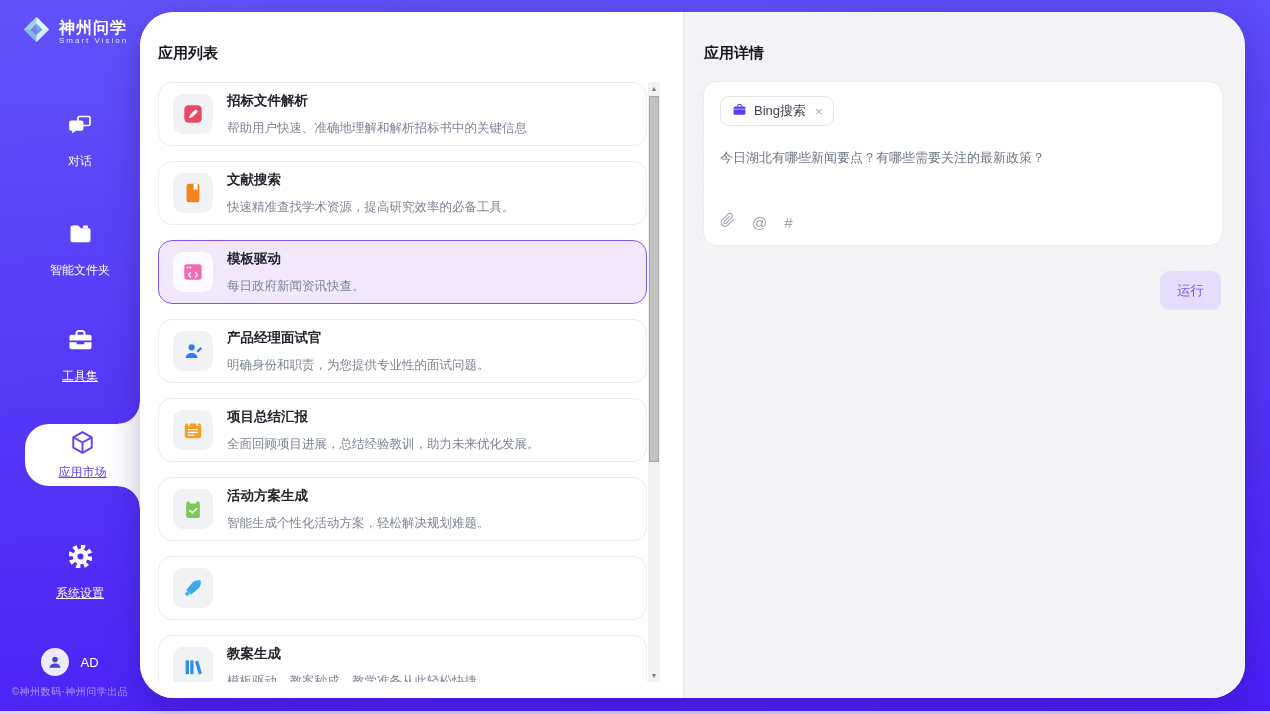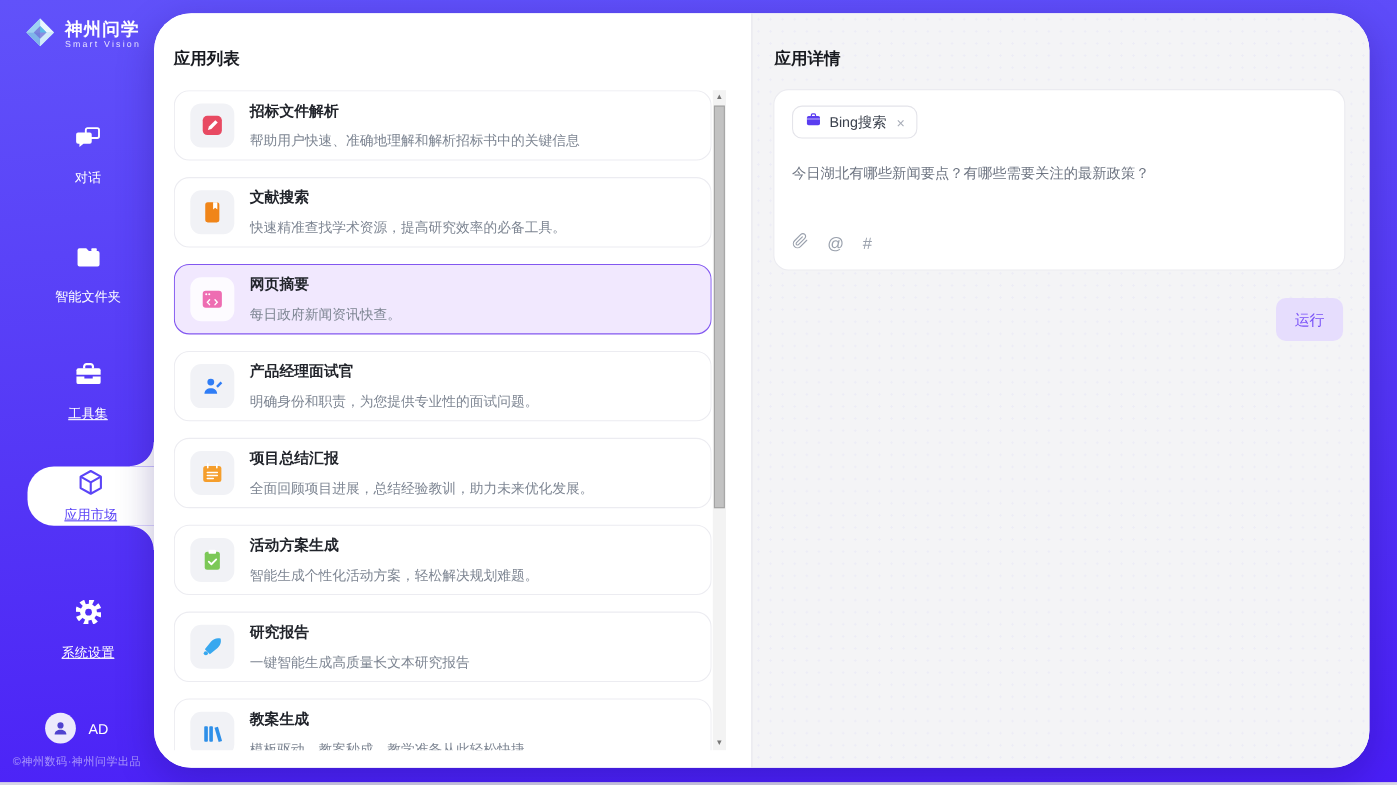--- a/index.html
+++ b/index.html
@@ -17,21 +17,21 @@
   .sidebar { position:absolute; left:0; top:0; width:140px; height:711px; }
   .logo { position:absolute; left:21px; top:14px; display:flex; align-items:center; gap:7px; }
   .logo-cn { font-size:16px; font-weight:700; color:#fff; letter-spacing:1px; line-height:17px; }
   .logo-en { font-size:8px; color:#e6e2ff; letter-spacing:2px; }
   .nav-item {
     position:absolute; left:0; width:160px; display:flex; flex-direction:column;
     align-items:center; gap:12px; color:#fff; font-size:12px; cursor:pointer;
   }
   .nav-item .lbl.u { text-decoration:underline; }
   .nav-item.nav-active {
-    left:25px; width:115px; height:54px; background:#fff;
+    left:25px; width:115px; height:62px; background:#fff;
     border-radius:24px 0 0 24px; color:#5b44f7; justify-content:center; gap:5px;
   }
   .nav-item.nav-active::before {
     content:""; position:absolute; right:0; top:-22px; width:22px; height:22px;
     background:radial-gradient(circle at 0 0, rgba(0,0,0,0) 21.2px, #fff 22px);
   }
   .nav-item.nav-active::after {
     content:""; position:absolute; right:0; bottom:-22px; width:22px; height:22px;
     background:radial-gradient(circle at 0 100%, rgba(0,0,0,0) 21.2px, #fff 22px);
   }
@@ -224,21 +224,21 @@
         <div class="app-card selected">
           <span class="tile" style="color: rgb(238, 109, 178);">
             <svg width="22" height="22" viewBox="0 0 24 24">
               <rect x="2.5" y="3.5" width="19" height="17" rx="3" fill="currentColor"></rect>
               <circle cx="6" cy="7" r="1" fill="#fff"></circle>
                 <circle cx="9" cy="7" r="1" fill="#fff"></circle>
               <path d="M9.3 12.6l-2.2 2.4 2.2 2.4M14.7 12.6l2.2 2.4-2.2 2.4" stroke="#fff" stroke-width="1.4" fill="none" stroke-linecap="round"></path>
             </svg>
           </span>
           <span class="card-texts">
-            <div class="card-title">网页摘要</div>
+            <div class="card-title">模板驱动</div>
             <div class="card-desc">每日政府新闻资讯快查。</div>
           </span>
         </div>
 
         <div class="app-card">
           <span class="tile" style="color: rgb(47, 125, 246);">
             <svg width="22" height="22" viewBox="0 0 24 24">
               <circle cx="10.5" cy="8" r="3.4" fill="currentColor"></circle>
               <path d="M4.2 19.6c0-3.4 2.8-5.4 6.3-5.4s6.3 2 6.3 5.4z" fill="currentColor"></path>
               <path d="M15.8 11.9l4.4-4.4 1.7 1.7-4.4 4.4z" fill="currentColor"></path>
@@ -277,24 +277,20 @@
             <div class="card-desc">智能生成个性化活动方案，轻松解决规划难题。</div>
           </span>
         </div>
 
         <div class="app-card">
           <span class="tile" style="color: rgb(56, 168, 239);">
             <svg width="22" height="22" viewBox="0 0 24 24">
               <path fill="currentColor" d="M20.2 3.8c-3.6-1.1-7.3.4-9.4 3l-6.2 7.6 5 5 7.6-6.2c2.6-2.1 4.1-5.8 3-9.4z"></path>
               <circle cx="5.6" cy="18.4" r="2.1" fill="currentColor"></circle>
             </svg>
-          </span>
-          <span class="card-texts">
-            <div class="card-title">研究报告</div>
-            <div class="card-desc">一键智能生成高质量长文本研究报告</div>
           </span>
         </div>
 
         <div class="app-card">
           <span class="tile" style="color: rgb(46, 143, 232);">
             <svg width="22" height="22" viewBox="0 0 24 24">
               <rect x="4" y="4.5" width="3.6" height="15.5" rx="0.9" fill="currentColor"></rect>
               <rect x="9" y="4.5" width="3.6" height="15.5" rx="0.9" fill="currentColor"></rect>
               <path d="M14.2 6l3.4-1 4.1 14.2-3.4 1z" fill="currentColor"></path>
             </svg>

